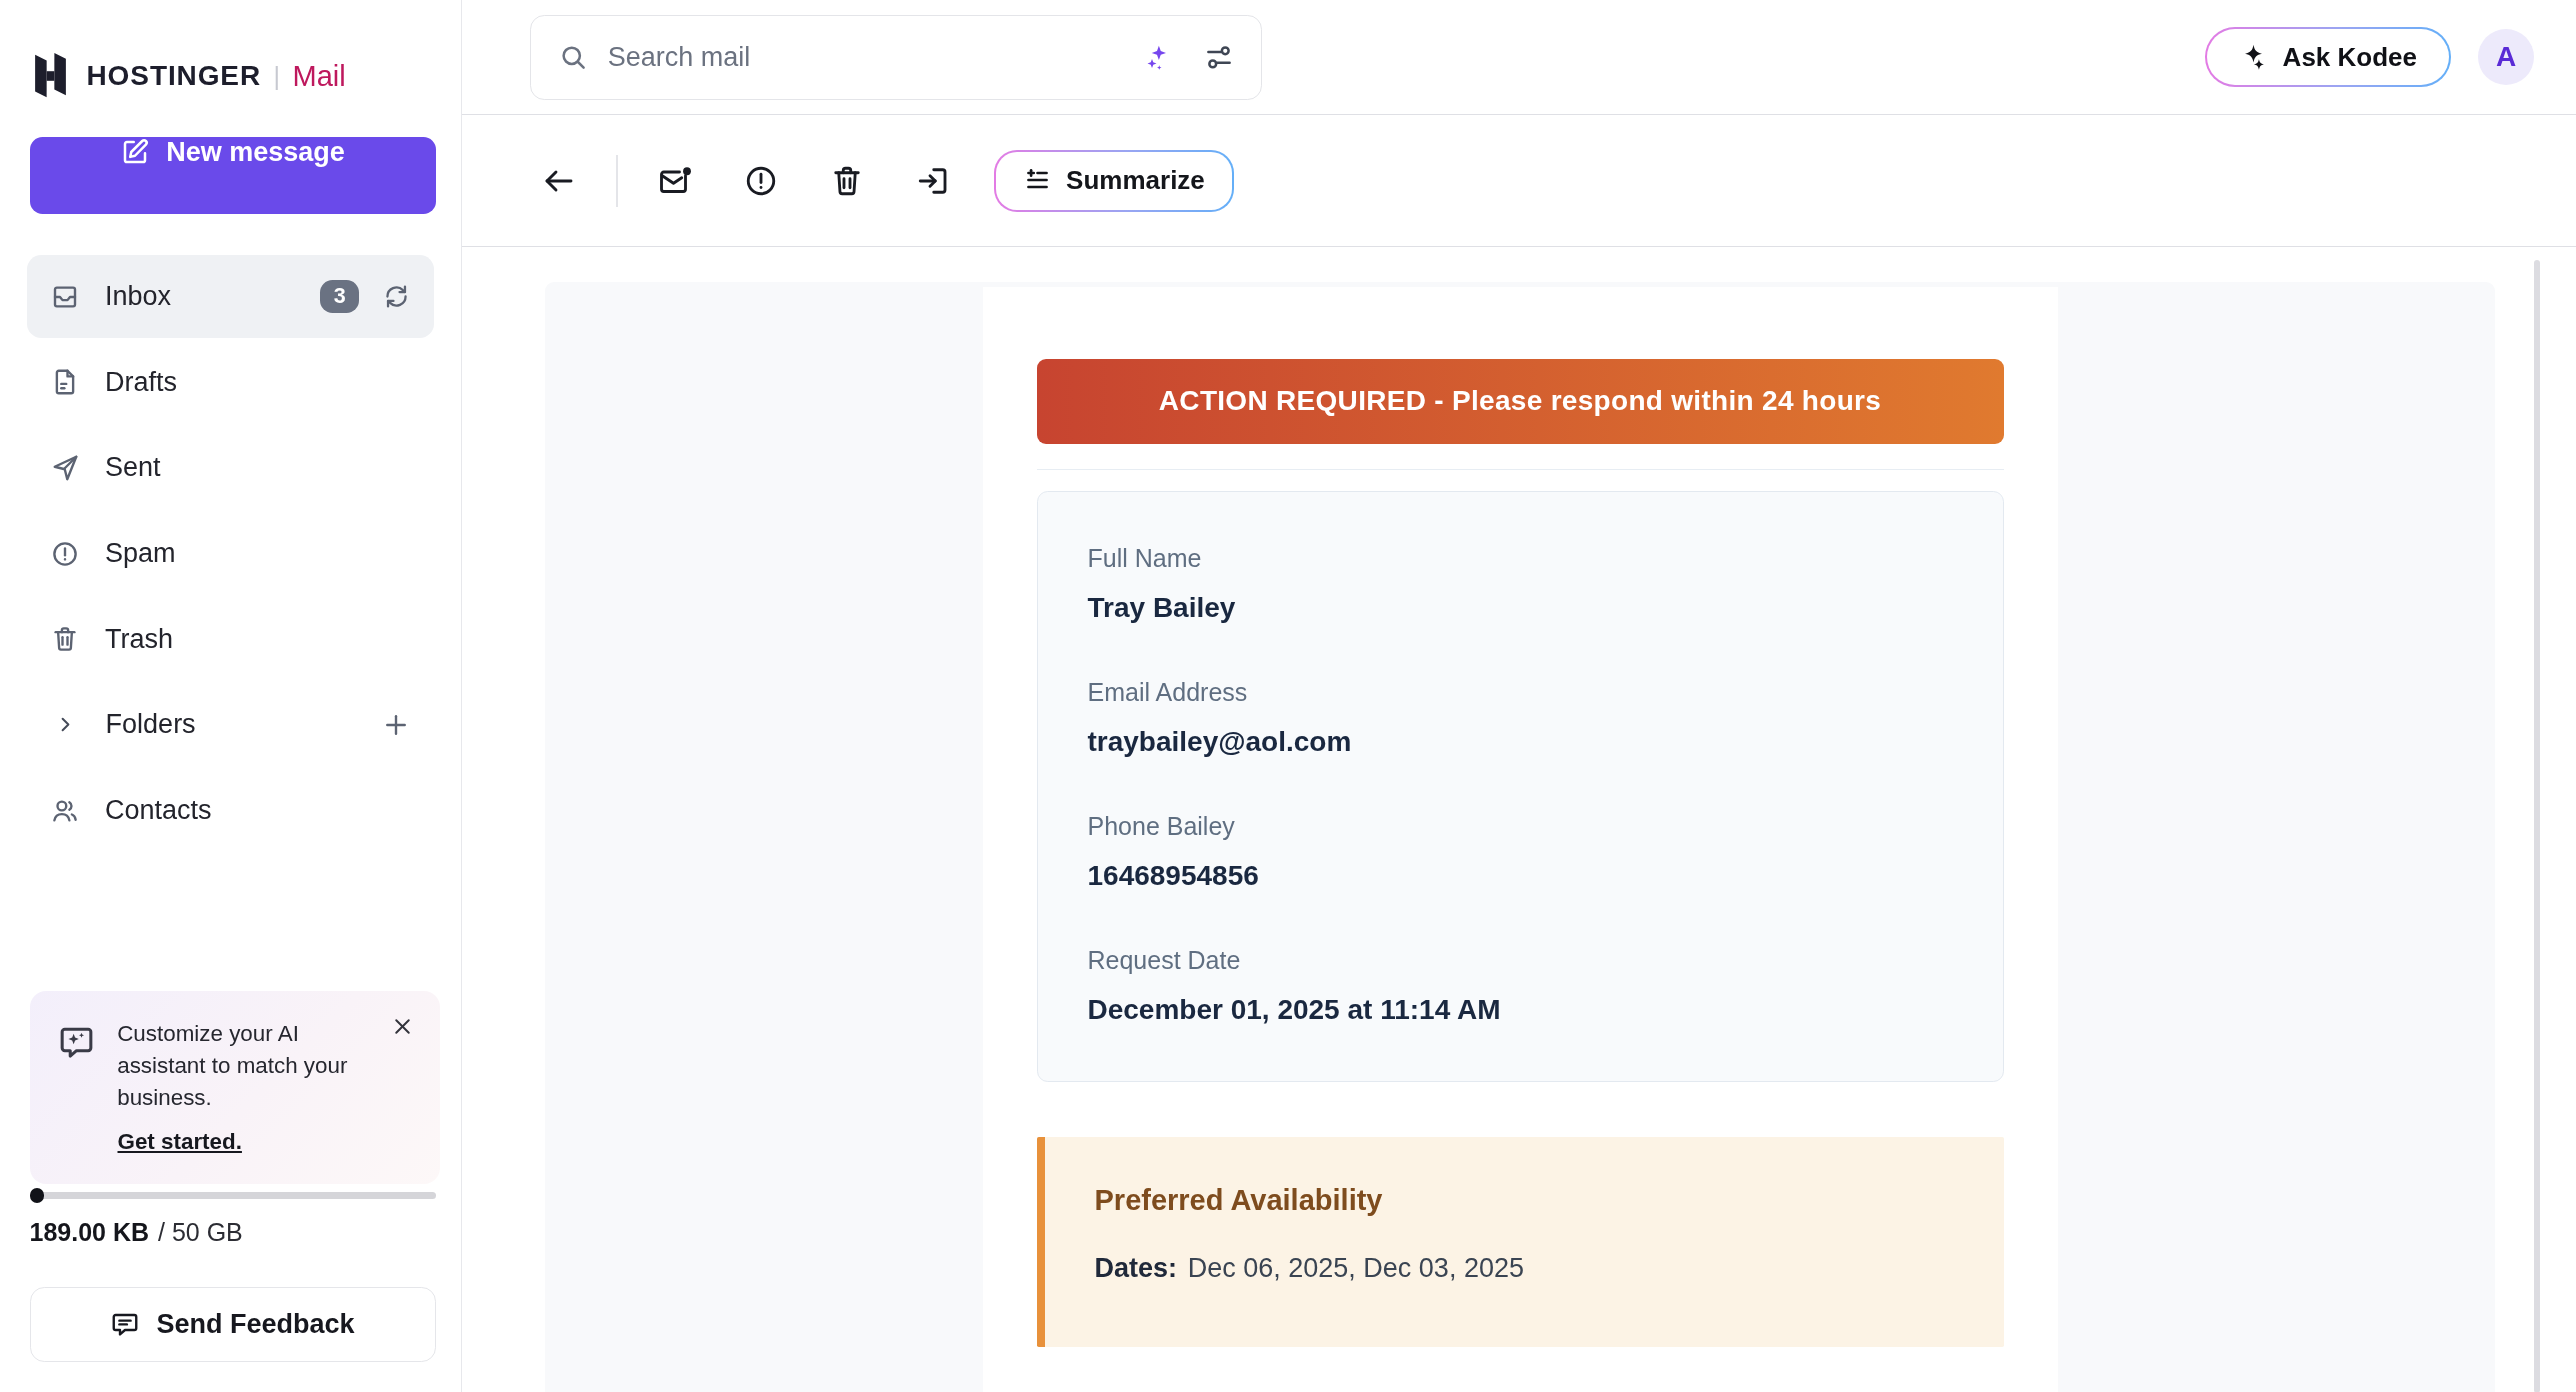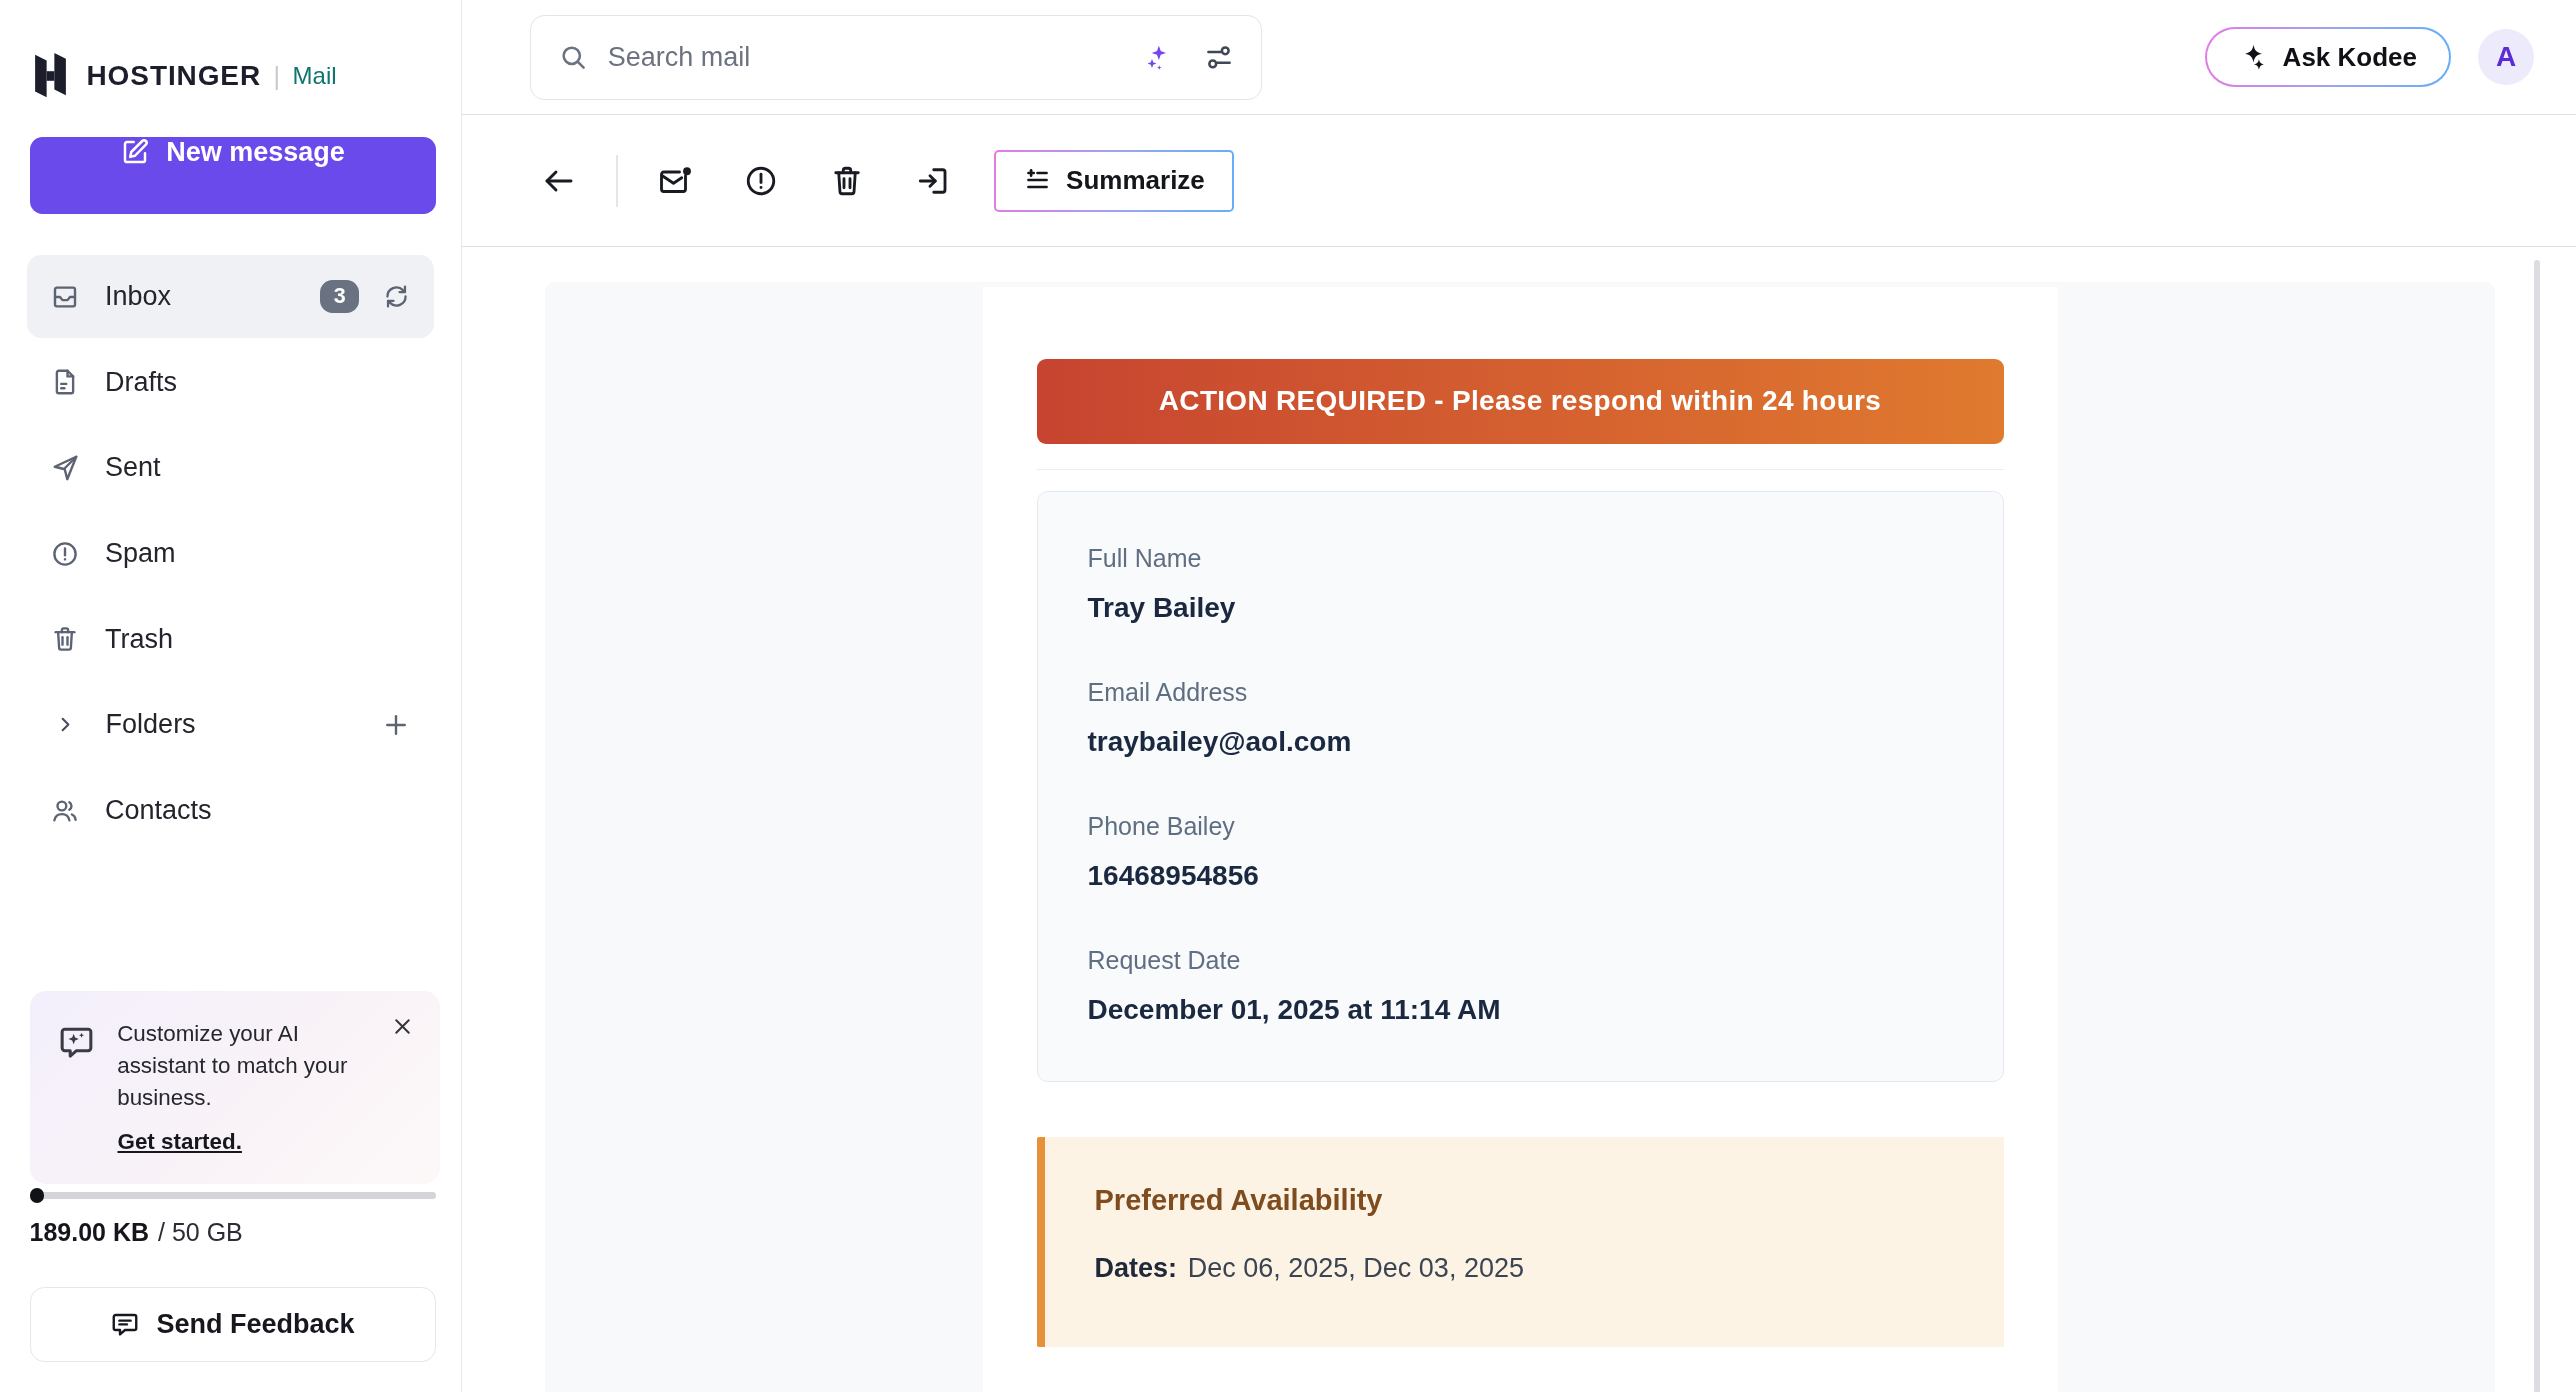--- a/index.html
+++ b/index.html
@@ -5,21 +5,21 @@
   * { margin:0; padding:0; box-sizing:border-box; }
   html,body { width:2576px; height:1393px; overflow:hidden; }
   body { font-family:"Liberation Sans", sans-serif; background:#ffffff; color:#1d1e2c; }
   .app { display:flex; width:100%; height:100%; }
 
   
   .sidebar { position:relative; width:462px; height:100%; background:#fff; border-right:1.8px solid #e7e8ec; flex:none; }
   .brand { display:flex; align-items:center; margin:51px 0 0 29.5px; }
   .brand-name { font-size:28px; font-weight:800; letter-spacing:0.9px; color:#1d1e2c; margin-left:16px; }
   .brand-sep { font-size:25px; color:#c7c9d1; margin:0 12.5px; font-weight:300; }
-  .brand-product { font-size:24px; color:#0f766e; }
+  .brand-product { font-size:29px; color:#be185d; }
   .new-message { display:flex; justify-content:center; gap:16px;
     margin:36px 29.5px 0; width:406px; height:77px; border:none; border-radius:12.5px;
     background:var(--accent_purple,#6a4aea); color:#fff; font-size:27px; font-weight:700; cursor:pointer;
     font-family:inherit; }
   .nav { margin:41px 27px 0; }
   .nav-item { display:flex; align-items:center; height:83px; padding:0 23px; border-radius:14.3px;
     font-size:27px; color:#23242c; margin-bottom:2.7px; cursor:pointer; }
   .nav-item .nico { color:#5c6372; margin-right:25px; display:flex; }
   .nav-item.active { background:var(--sidebar_active_bg,#eff1f4); }
   .badge { margin-left:auto; background:var(--badge_bg,#6a7282); color:#fff; font-size:21.5px; font-weight:700;
@@ -66,21 +66,21 @@
     gap:14.3px; font-size:26px; font-weight:700; color:#101116; cursor:pointer; font-family:inherit; }
   .avatar { width:56px; height:56px; border-radius:50%; background:var(--avatar_bg,#edeafb);
     color:var(--avatar_text,#5a2bd6); font-size:28px; font-weight:700; display:flex; align-items:center;
     justify-content:center; margin-left:27px; cursor:pointer; }
 
   .toolbar { height:132px; flex:none; background:#fff; border-bottom:1.8px solid #dfe0e5;
     display:flex; align-items:center; padding-left:79px; }
   .tool-ico { color:#191b22; display:flex; cursor:pointer; }
   .tb-divider { width:1.8px; height:52px; background:#e4e5e9; margin:0 39px; }
   .tool-group { display:flex; align-items:center; gap:50px; }
-  .summarize-btn { margin-left:43px; height:62px; border-radius:5px; padding:0 27px; display:flex;
+  .summarize-btn { margin-left:43px; height:62px; border-radius:23px; padding:0 27px; display:flex;
     align-items:center; gap:14.3px; font-size:26px; font-weight:700; color:#14161b; cursor:pointer; font-family:inherit; }
 
   .content { flex:1; position:relative; background:#fff; overflow:hidden; }
   .viewport { position:absolute; left:83px; top:35px; width:1950px; bottom:0;
     background:var(--viewport_bg,#f8f9fb); border-radius:9px 9px 0 0; overflow:hidden; }
   .email-card { width:1075px; margin:4.5px auto 0; }
   .email-hero { height:289px; border-radius:12.5px 12.5px 0 0; text-align:center; padding-top:81px;
     background:linear-gradient(90deg,var(--hero_g1,#d43a52) 0%,var(--hero_g2,#c63d89) 47%,#dd6f49 76%,var(--hero_g3,#ee9138) 100%); }
   .email-hero h1 { font-size:55px; font-weight:800; color:#ffffff; letter-spacing:0.4px; }
   .email-hero p { font-size:29.5px; color:rgba(255,255,255,0.96); margin-top:45px; }

